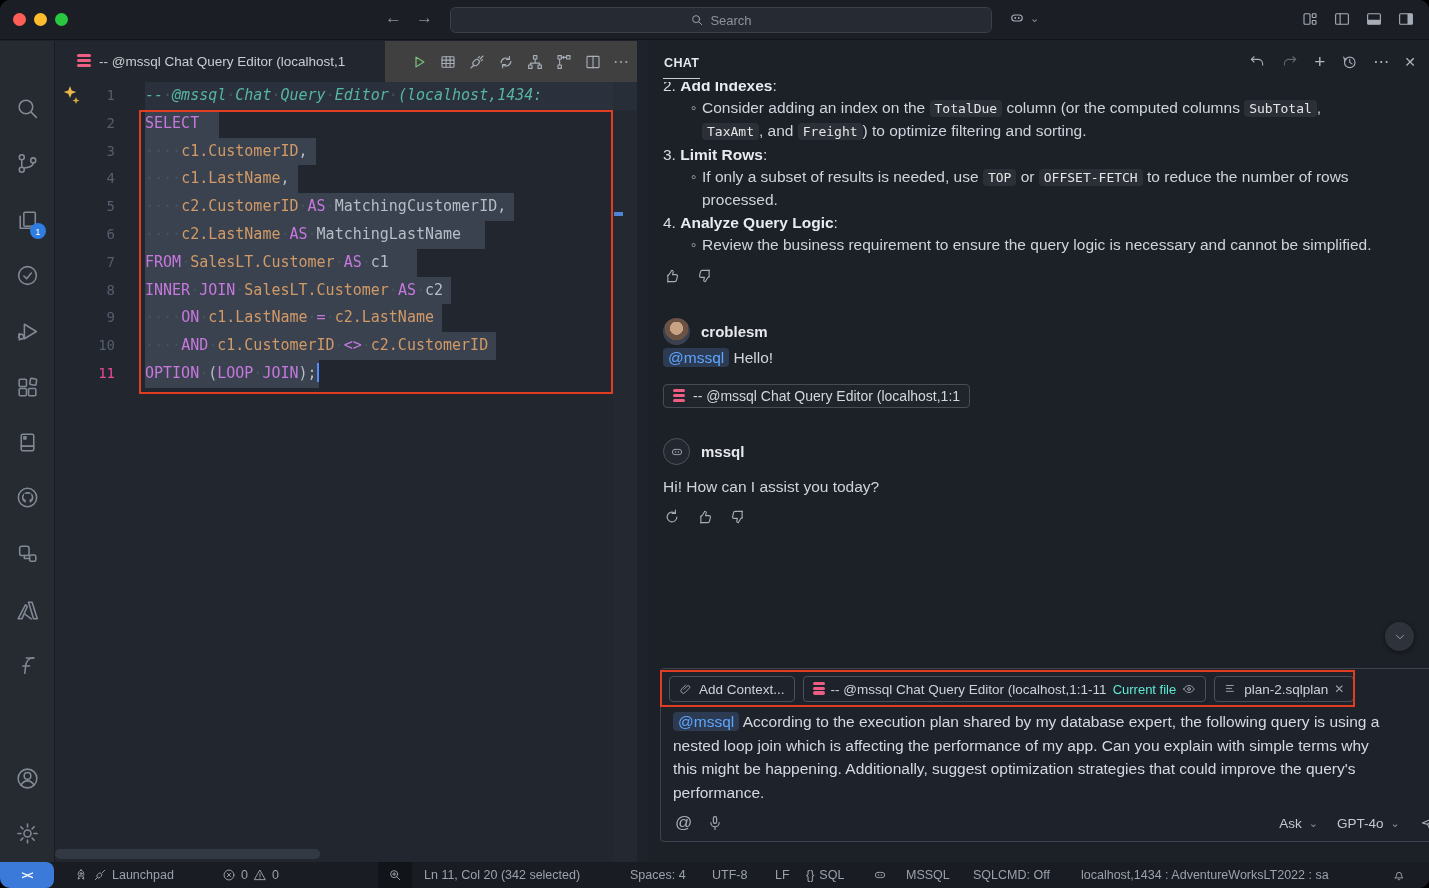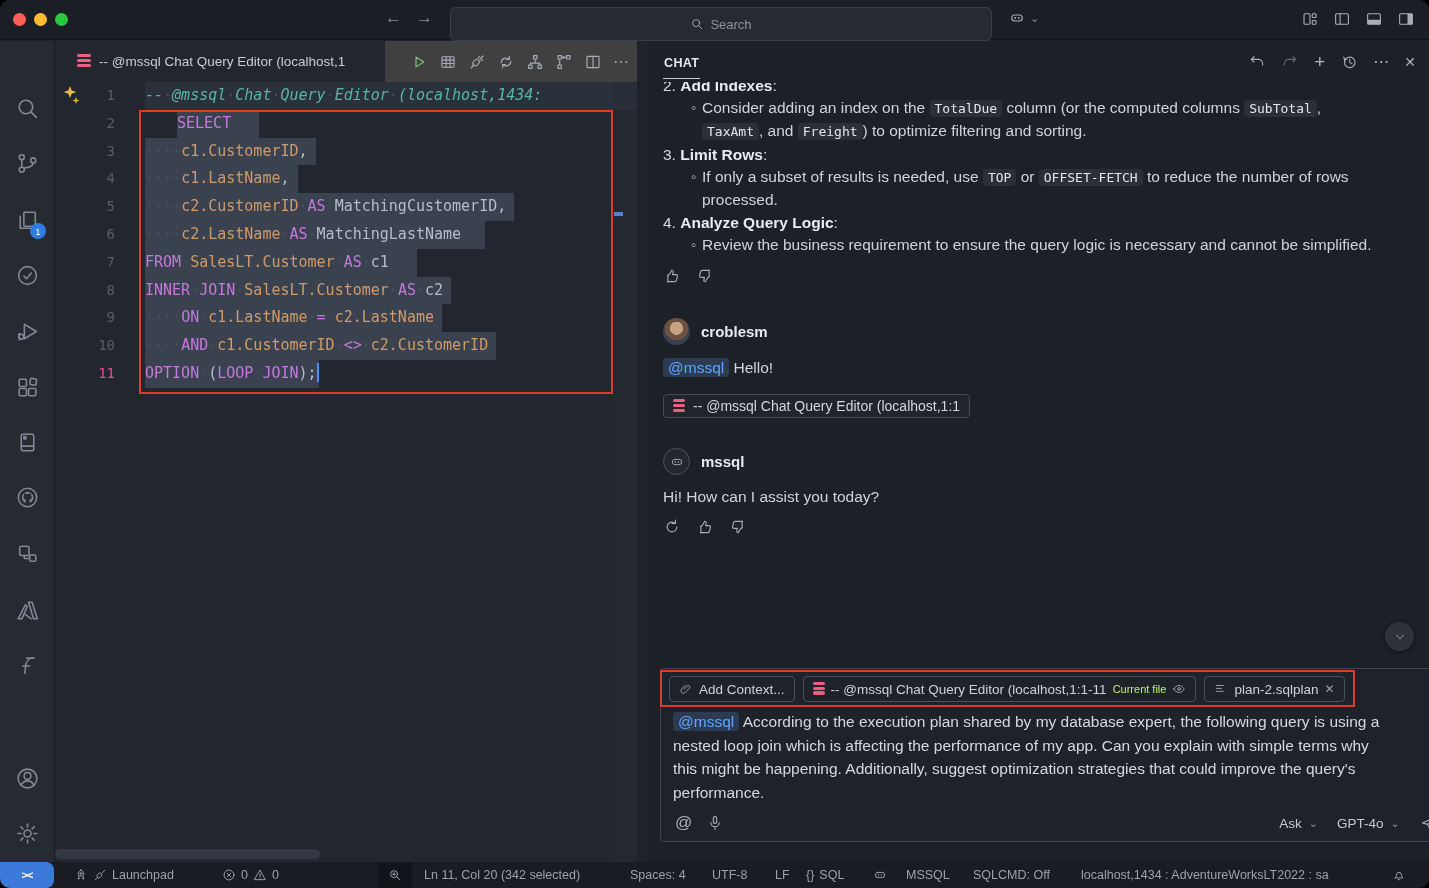--- a/index.html
+++ b/index.html
@@ -9,21 +9,21 @@
   svg.ic{width:18px;height:18px;stroke:#a7aeb8;fill:none;stroke-width:1.5;stroke-linecap:round;stroke-linejoin:round;}
   svg.ic.sm{width:14px;height:14px;}
   svg.ic.ab{width:25px;height:25px;stroke:#818995;}
   .glyph{color:#9aa1ab;}
 
   
   .titlebar{position:absolute;top:0;left:0;right:0;height:40px;background:#1b1e25;border-bottom:1px solid #121419;}
   .lights{position:absolute;left:13px;top:13px;display:flex;gap:8px;}
   .light{width:13px;height:13px;border-radius:50%;}
   .nav-arrows{position:absolute;left:385px;top:8px;display:flex;gap:14px;font-size:17px;color:#8a919b;}
-  .searchbox{position:absolute;left:450px;top:7px;width:542px;height:34px;background:#262a32;border:1px solid #3a404a;
+  .searchbox{position:absolute;left:450px;top:7px;width:542px;height:26px;background:#262a32;border:1px solid #3a404a;
     border-radius:6px;display:flex;align-items:center;justify-content:center;gap:6px;font-size:13px;color:#8d949d;}
   .tb-copilot{position:absolute;left:1008px;top:9px;display:flex;align-items:center;gap:4px;}
   .tb-right{position:absolute;right:14px;top:10px;display:flex;gap:14px;}
 
   
   .activitybar{position:absolute;top:41px;left:0;width:55px;bottom:26px;background:#262a31;border-right:1px solid #191c22;}
   .ab-item{position:absolute;left:15px;width:26px;height:26px;}
   .files-badge{position:absolute;left:30px;top:182px;width:16px;height:16px;border-radius:50%;background:#2f7de1;
     color:#fff;font-size:9.5px;display:flex;align-items:center;justify-content:center;z-index:2;}
 
@@ -69,36 +69,36 @@
   .btext{max-width:712px;}
   .icode{font-family:"DejaVu Sans Mono",monospace;font-size:13px;background:#2b3038;color:#e5e5e5;
     padding:1px 5px;border-radius:4px;}
   .mention{color:#5ea5ff;background:#2c3b52;padding:1px 5px;border-radius:4px;}
   .feedback-row{margin-top:11px;display:flex;gap:15px;}
   .user-block{margin-top:33px;}
   .who{display:flex;align-items:center;gap:11px;font-weight:bold;font-size:15px;color:#e6e9ed;}
   .avatar{width:27px;height:27px;border-radius:50%;flex:none;}
   .avatar.photo{background:radial-gradient(circle at 50% 38%,#c9a183 0 30%,#6b5243 31% 55%,#394150 56% 100%);}
   .avatar.bot{border:1px solid #4e555f;background:#23272f;display:flex;align-items:center;justify-content:center;}
-  .msg-line{margin-top:14px;}
+  .msg-line{margin-top:4px;}
   .attach{margin-top:17px;display:inline-flex;align-items:center;gap:8px;border:1px solid #454c57;border-radius:4px;
     padding:3px 9px;font-size:14px;color:#d2d7de;background:#20242b;}
   .assistant-block{margin-top:30px;}
   .assistant-text{margin-top:13px;}
   .actions-row{margin-top:12px;display:flex;gap:15px;align-items:center;}
   .scrollbtn{position:absolute;left:737px;top:581px;width:29px;height:29px;border-radius:50%;background:#2e333b;
     box-shadow:0 1px 4px rgba(0,0,0,.5);display:flex;align-items:center;justify-content:center;color:#c3c9d1;}
 
   
   .inputbox{position:absolute;left:12px;top:627px;width:808px;height:174px;background:#1e222a;
     border:1px solid #3c434e;border-radius:4px;}
   .chips{display:flex;gap:8px;padding:7px 8px 0;}
   .chip{height:26px;display:inline-flex;align-items:center;gap:6px;border:1px solid #4a515d;border-radius:4px;
     padding:0 9px;font-size:13.5px;color:#ccd2da;white-space:nowrap;}
-  .chip .dim{color:#bef264;font-size:11px;}
+  .chip .dim{color:#5eead4;font-size:13px;}
   .input-text{padding:8px 12px 0;line-height:23.5px;font-size:15.5px;color:#d4d9e0;}
   .input-controls{position:absolute;bottom:8px;left:14px;right:14px;display:flex;align-items:center;color:#aab1ba;}
   .ctrl-right{margin-left:auto;display:flex;align-items:center;gap:7px;font-size:13.5px;color:#c3c9d1;}
   .chev{font-size:11px;color:#8b929c;line-height:1;}
 
   
   .statusbar{position:absolute;left:0;right:0;bottom:0;height:26px;background:#191c22;font-size:12.5px;color:#9aa2ad;}
   .sb-remote{position:absolute;left:0;top:0;width:54px;height:26px;background:#3b7ad9;border-radius:0 8px 8px 0;
     display:flex;align-items:center;justify-content:center;color:#fff;font-size:11px;font-weight:bold;letter-spacing:-1px;}
   .sb-item{position:absolute;top:0;height:26px;display:flex;align-items:center;gap:5px;}
@@ -280,21 +280,21 @@
             <path fill="#d9a83e" d="M14 12l1 2.6 2.6.9-2.6 1-1 2.5-1-2.5-2.5-1 2.5-.9z"></path>
           </svg>
       </div>
       <div>
           <div class="crow hl">
             <div class="ln">1</div>
             <div class="lc"><span class="cm">--</span><span class="ws">·</span><span class="cm">@mssql</span><span class="ws">·</span><span class="cm">Chat</span><span class="ws">·</span><span class="cm">Query</span><span class="ws">·</span><span class="cm">Editor</span><span class="ws">·</span><span class="cm">(localhost,1434:</span></div>
           </div>
           <div class="crow">
             <div class="ln">2</div>
-            <div class="lc"><span class="sel" style="padding-right: 28px; margin-left: 32px;"><span class="kw">SELECT</span></span></div>
+            <div class="lc"><span class="sel" style="padding-right: 20px;"><span class="kw">SELECT</span></span></div>
           </div>
           <div class="crow">
             <div class="ln">3</div>
             <div class="lc"><span class="sel" style="padding-right: 8px;"><span class="ws">····</span><span class="id">c1.CustomerID</span><span class="pl">,</span></span></div>
           </div>
           <div class="crow">
             <div class="ln">4</div>
             <div class="lc"><span class="sel" style="padding-right: 8px;"><span class="ws">····</span><span class="id">c1.LastName</span><span class="pl">,</span></span></div>
           </div>
           <div class="crow">

